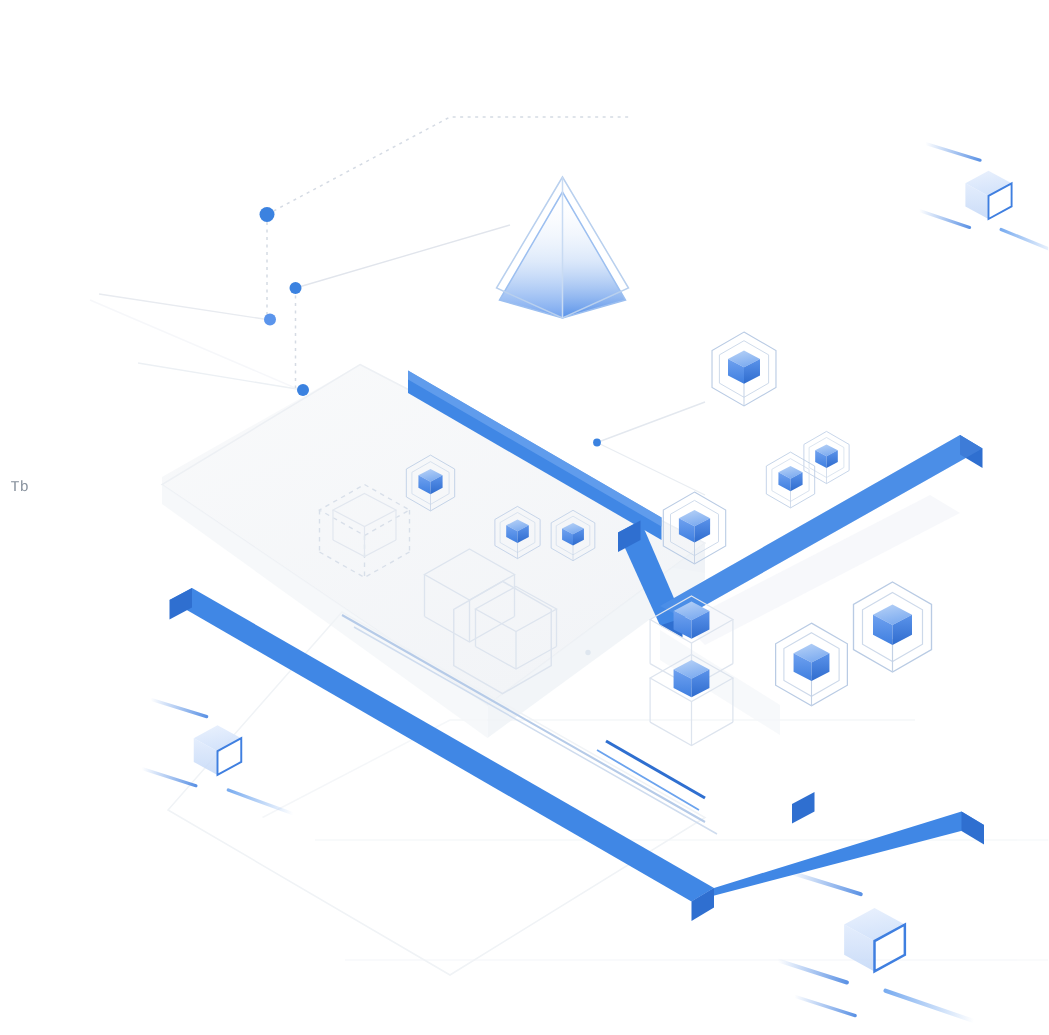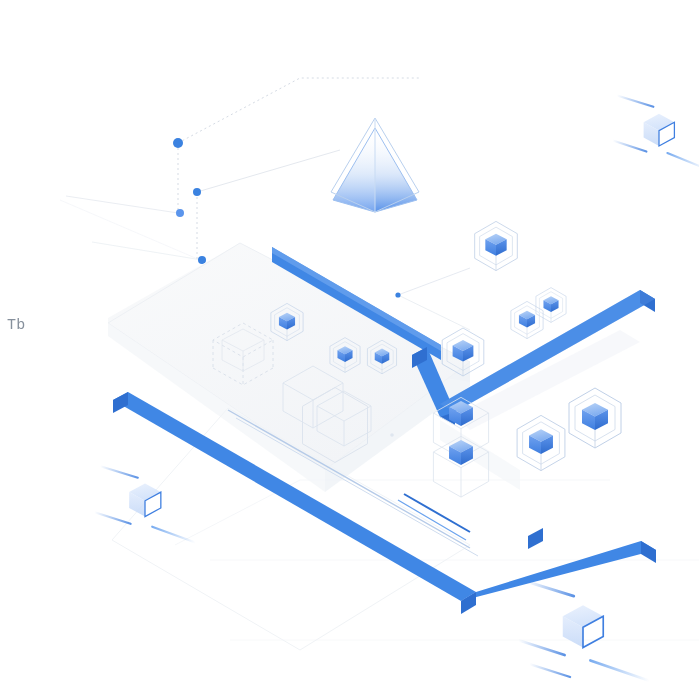--- a/index.html
+++ b/index.html
@@ -23,21 +23,21 @@
     left: 0;
     top: 0;
     width: 699px;
     height: 690px;
   }
   #edge-label {
     position: absolute;
     left: 7px;
     top: 319px;
     font-family: Liberation Mono, monospace;
-    font-size: 15px;
+    font-size: 10px;
     line-height: 13px;
     color: #86909c;
     letter-spacing: 0.2px;
     white-space: nowrap;
     user-select: none;
   }
 </style>
 </head>
 <body>
 

